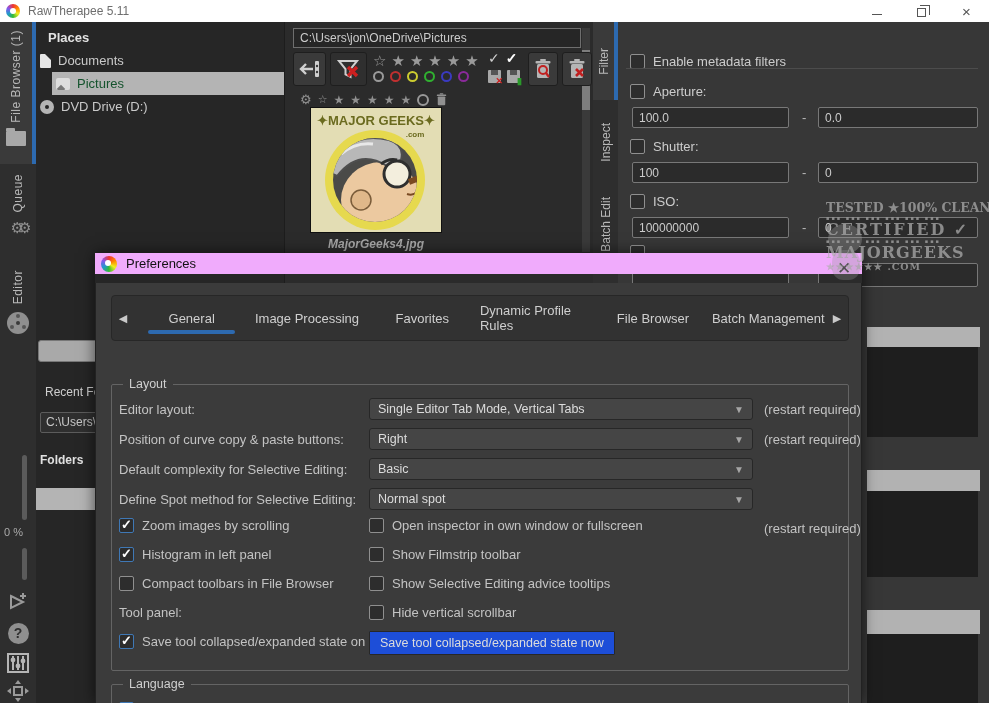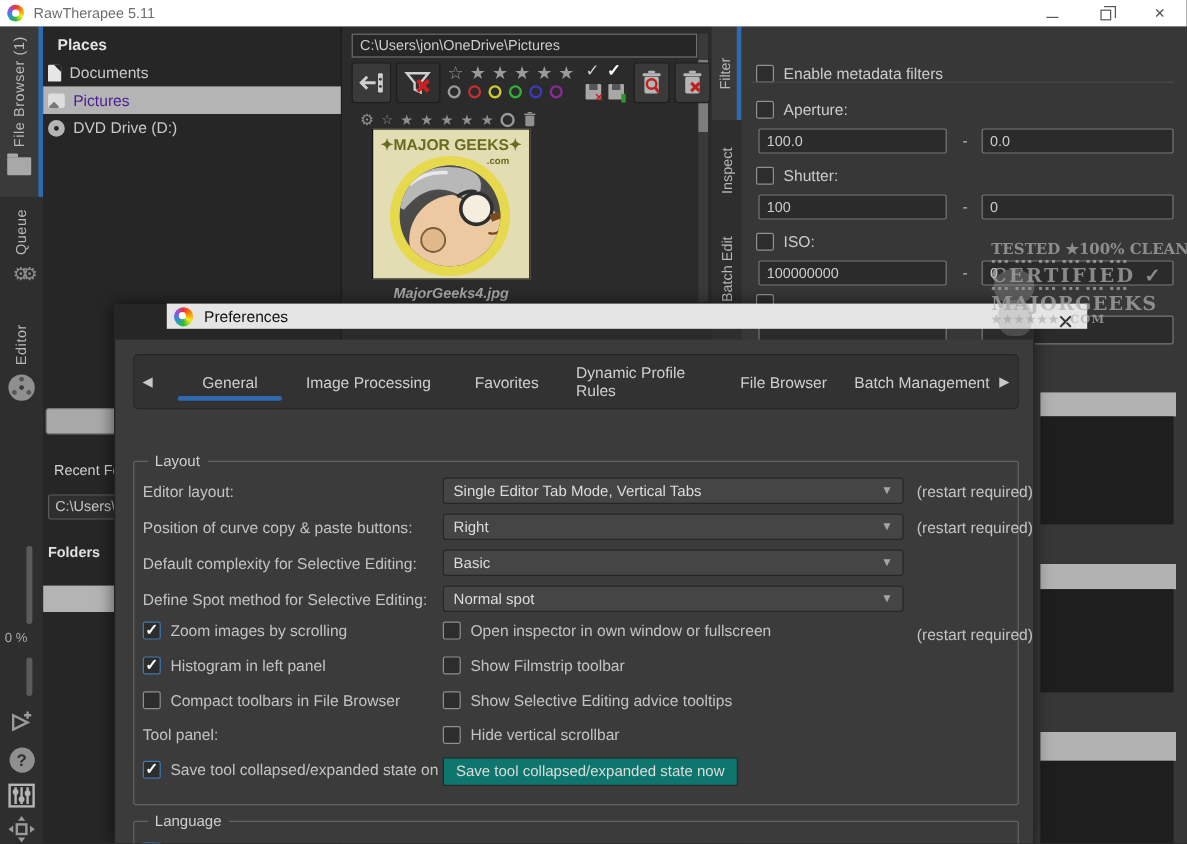--- a/index.html
+++ b/index.html
@@ -34,21 +34,21 @@
   .aperture::before{ content:""; position:absolute; left:9px; top:9px; width:4px; height:4px; background:#3a3a3a; border-radius:50%; box-shadow:0 -7px 0 #555,6px 4px 0 #555,-6px 4px 0 #555; }
   .zoom-track { position:absolute; left:22px; width:5px; background:#5b5b5b; border-radius:3px; }
   .zoom-label { position:absolute; left:4px; font-size:11px; color:#aaa; }
   .rail-bottom-icon { position:absolute; left:5px; width:26px; height:26px; display:flex; align-items:center; justify-content:center; }
   .q-circle { width:21px; height:21px; background:#8f8f8f; border-radius:50%; color:#2e2e2e; font-weight:bold; font-size:14px; display:flex; align-items:center; justify-content:center; }
 
   
   .places-panel { position:absolute; left:36px; top:22px; width:249px; height:681px; background:#262626; border-right:1px solid #1d1d1d; z-index:2; }
   .places-header { font-size:13px; font-weight:bold; color:#e2e2e2; padding:8px 0 4px 12px; }
   .place-row { height:23px; display:flex; align-items:center; font-size:13px; color:#c9c9c9; padding-left:4px; gap:7px; }
-  .place-row.selected { background:#b4b4b4; color:#4c1d95; }
+  .place-row.selected { background:#b4b4b4; color:#14532d;margin-left:16px; }
   .ic-doc { width:11px; height:14px; background:#e6e6e6; border-radius:1px; position:relative; flex:none;}
   .ic-doc::after{content:""; position:absolute; right:0; top:0; border:3px solid #262626; border-left-color:transparent; border-bottom-color:transparent;}
   .ic-pic { width:14px; height:12px; background:#ddd; border-radius:2px; position:relative; flex:none; overflow:hidden;}
   .ic-pic::after{content:""; position:absolute; left:2px; bottom:-2px; width:6px; height:6px; background:#777; transform:rotate(45deg);}
   .ic-disk { width:15px; height:10px; background:#9fb6c8; border-radius:2px; position:relative; flex:none;}
   .ic-disk::after{content:""; position:absolute; right:2px; top:3px; width:3px; height:3px; border-radius:50%; background:#3fae49;}
   .ic-dvd { width:14px; height:14px; border-radius:50%; background:#b5b5b5; position:relative; flex:none;}
   .ic-dvd::after{content:""; position:absolute; left:5px; top:5px; width:4px; height:4px; border-radius:50%; background:#262626;}
   .lower-btn { position:absolute; left:2px; top:318px; width:244px; height:22px; background:#a9a9a9; border-radius:3px; border:1px solid #777; }
   .recent-label { position:absolute; left:9px; top:363px; font-size:12px; color:#cfcfcf; }
@@ -88,38 +88,38 @@
   .fp-row { position:absolute; display:flex; align-items:center; gap:8px; font-size:13px; color:#cccccc; }
   .fp-divider { position:absolute; left:8px; top:46px; width:352px; border-top:1px solid #4c4c4c; }
   .fp-field { position:absolute; height:21px; background:#2b2b2b; border:1px solid #787878; border-radius:2px; color:#cccccc; font-size:12px; padding:2px 6px; }
   .fp-dash { position:absolute; color:#bbb; font-size:13px; }
   .gray-bar { position:absolute; left:249px; width:113px; background:#b2b2b2; }
   .dark-block { position:absolute; left:249px; width:111px; background:#1e1e1e; }
 
   
   .dialog { position:absolute; left:95px; top:253px; width:767px; height:450px; z-index:10;
     box-shadow:0 0 14px rgba(0,0,0,.6); }
-  .dlg-titlebar { position:absolute; left:0; top:0; width:767px; height:21px; background:#e5e5e5; display:flex; align-items:center;margin-left:44px; }
+  .dlg-titlebar { position:absolute; left:0; top:0; width:767px; height:21px; background:#f0abfc; display:flex; align-items:center; }
   .dlg-title { font-size:13px; color:#111; margin-left:9px; }
   .dlg-close { position:absolute; right:8px; top:5px; width:20px; height:20px; color:#333; font-size:17px; display:flex; align-items:center; justify-content:center; }
   .dlg-body { position:absolute; left:0; top:30px; width:767px; height:420px; background:#3b3b3b; border-left:1px solid #222; border-right:1px solid #222; }
   .dlg-tabbar { position:absolute; left:15px; top:12px; width:738px; height:46px; background:#323232; border:1px solid #272727; border-radius:4px; display:flex; align-items:stretch; }
   .tab-arrow { width:22px; display:flex; align-items:center; justify-content:center; color:#c9c9c9; font-size:11px; }
   .dlg-tab { flex:1; display:flex; align-items:center; justify-content:center; font-size:13px; color:#cfcfcf; position:relative; }
   .dlg-tab.active::after { content:""; position:absolute; left:14px; right:14px; bottom:6px; height:4px; background:#2d6ab0; border-radius:2px; }
   fieldset.group { position:absolute; left:15px; width:738px; border:1px solid #646464; border-radius:2px; padding:4px 7px 6px 7px; }
   fieldset.group legend { font-size:12.5px; color:#cfcfcf; padding:0 6px; margin-left:4px; }
   .dd-row { position:relative; height:30px; }
   .dd-row .lbl { position:absolute; left:0; top:7px; font-size:13px; color:#c3c3c3; }
   .dropdown { position:absolute; left:250px; top:3px; width:384px; height:22px; background:#454545; border:1px solid #272727; border-radius:3px; color:#dcdcdc; font-size:12.5px; display:flex; align-items:center; padding:0 8px;gap:29px; }
   .dropdown .arrow { margin-left:auto; color:#a5a5a5; font-size:10px; }
   .note { position:absolute; left:645px; top:7px; font-size:13px; color:#c3c3c3; white-space:nowrap; }
   .crow { position:relative; height:29px; }
   .citem { position:absolute; top:3px; display:flex; align-items:center; gap:8px; font-size:13px; color:#c3c3c3; }
-  .dlg-btn { position:absolute; left:250px; top:0px; height:24px; background:#0f766e; border:1px solid #272727; border-radius:1px; color:#dcdcdc; font-size:12.5px; display:flex; align-items:center; padding:0 10px; }
+  .dlg-btn { position:absolute; left:250px; top:0px; height:24px; background:#1d4ed8; border:1px solid #272727; border-radius:1px; color:#dcdcdc; font-size:12.5px; display:flex; align-items:center; padding:0 10px; }
 
   
   .watermark { position:absolute; left:826px; top:200px; width:150px; height:97px; z-index:20;
     color:rgba(175,175,175,.72); text-align:left; font-family:"DejaVu Serif", serif; pointer-events:none; }
   .wm1 { font-size:12.5px; font-weight:bold; white-space:nowrap; letter-spacing:0px; }
   .wm-dots { font-size:5px; letter-spacing:2px; line-height:6px; overflow:hidden; white-space:nowrap; }
   .wm2 { font-size:16px; font-weight:bold; letter-spacing:2px; line-height:17px; }
   .wm3 { font-size:16px; font-weight:bold; letter-spacing:1px; line-height:17px; }
   .wm4 { font-size:9.5px; font-weight:bold; letter-spacing:1px; line-height:11px; }
   .wm-guy { position:absolute; left:-4px; top:16px; width:46px; height:70px; }

